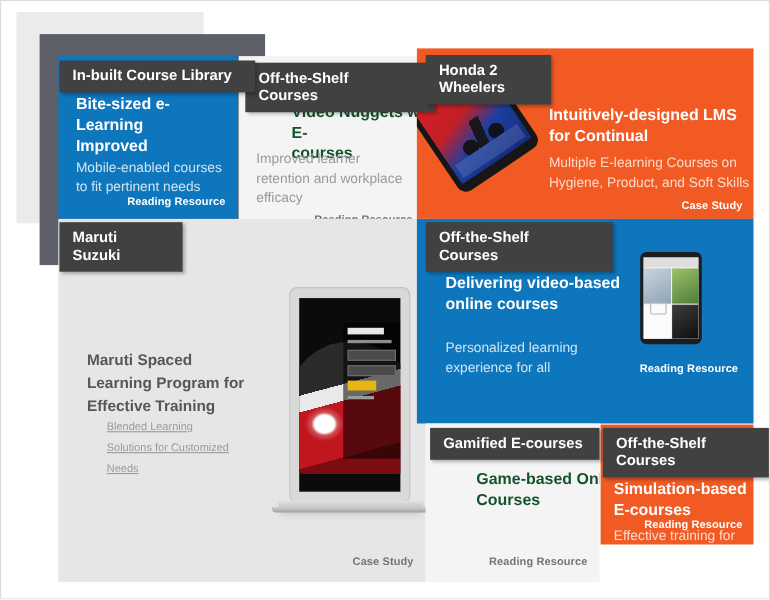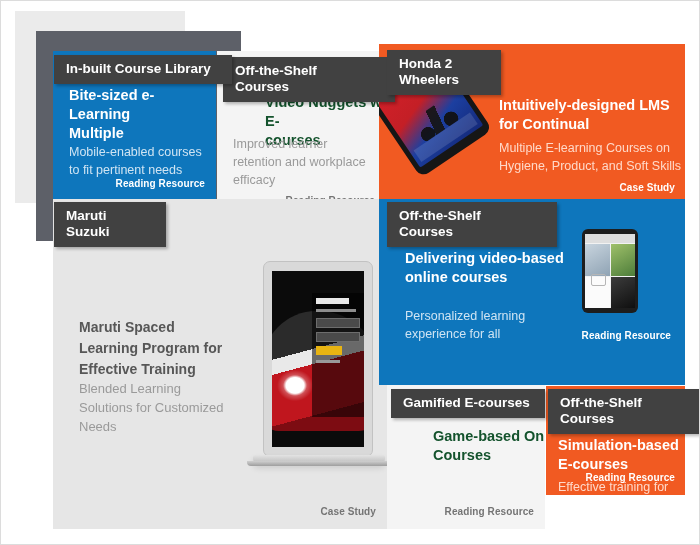--- a/index.html
+++ b/index.html
@@ -220,21 +220,21 @@
 for Continual</div>
     <div class="c-sub" style="left:120px; top:95px; width:190px;">Multiple E-learning Courses on
 Hygiene, Product, and Soft Skills</div>
     <div class="c-foot" style="right:10px; bottom:6px;">Case Study</div>
   </div>
   <div class="tag" style="left:386px; top:49px; width:90px;">Honda 2
 Wheelers</div>
 
   <div class="card blue on-blue" style="left:52px; top:50px; width:163px; height:148px;">
     <div class="c-head" style="left:16px; top:35px; width:146px;">Bite-sized e-Learning
-Multiple</div>
+Improved</div>
     <div class="c-sub" style="left:16px; top:76px; width:148px;">Mobile-enabled courses
 to fit pertinent needs</div>
     <div class="c-foot" style="right:11px; bottom:10px;">Reading Resource</div>
   </div>
   <div class="tag" style="left:53px; top:54px; width:154px;">In-built Course Library</div>
 
   <div class="card grey on-grey" style="left:52px; top:198px; width:334px; height:330px;">
     <div class="laptop" style="left:200px; top:62px; width:140px; height:210px;">
       <div class="lid">
         <div class="scr">
@@ -248,21 +248,21 @@
             <div class="fgt"></div>
           </div>
         </div>
       </div>
       <div class="base"></div>
       <div class="base2"></div>
     </div>
     <div class="c-head" style="left:26px; top:118px; width:160px; font-size:14px; line-height:21px;">Maruti Spaced
 Learning Program for
 Effective Training</div>
-    <div class="c-sub" style="left:26px; top:180px; width:168px; font-size:13px; line-height:19px;">Blended Learning
+    <div class="c-sub" style="left:44px; top:180px; width:168px; font-size:10px; line-height:19px;text-decoration:underline;">Blended Learning
 Solutions for Customized
 Needs</div>
     <div class="c-foot" style="right:11px; bottom:12px;">Case Study</div>
   </div>
   <div class="tag" style="left:53px; top:201px; width:88px;">Maruti
 Suzuki</div>
 
   <div class="card blue on-blue" style="left:378px; top:198px; width:306px; height:186px;">
     <div class="tablet" style="left:203px; top:30px;">
       <div class="scr">

